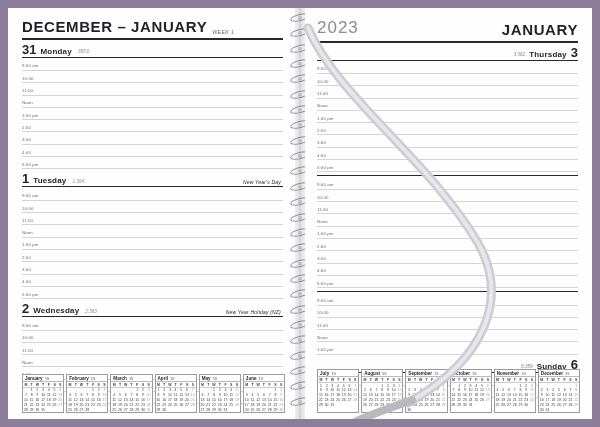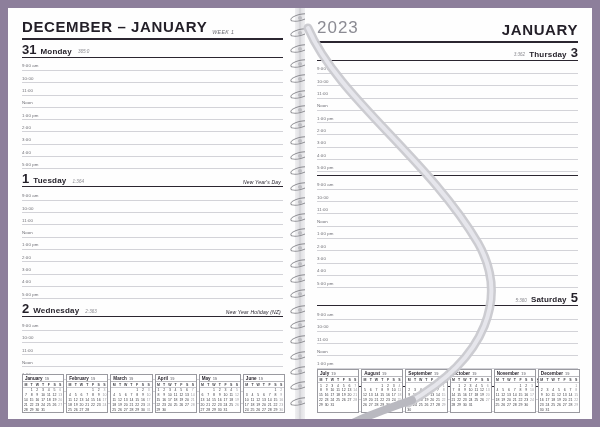--- a/index.html
+++ b/index.html
@@ -688,26 +688,20 @@
             </div>
             <div class="slot" style="height: 12.3px;">
               <span class="t">4:00</span>
             </div>
             <div class="slot" style="height: 12.3px;">
               <span class="t">5:00 pm</span>
             </div>
           </div>
         </div>
         <div class="day">
-          <div class="day-head right">
-            <span class="day-note"></span>
-            <span class="day-jul">5:360</span>
-            <span class="day-name">Saturday</span>
-            <span class="day-num">5</span>
-          </div>
           <div class="day-rule"></div>
           <div class="slots">
             <div class="slot" style="height: 12.3px;">
               <span class="t">9:00 am</span>
             </div>
             <div class="slot" style="height: 12.3px;">
               <span class="t">10:00</span>
             </div>
             <div class="slot" style="height: 12.3px;">
               <span class="t">11:00</span>

